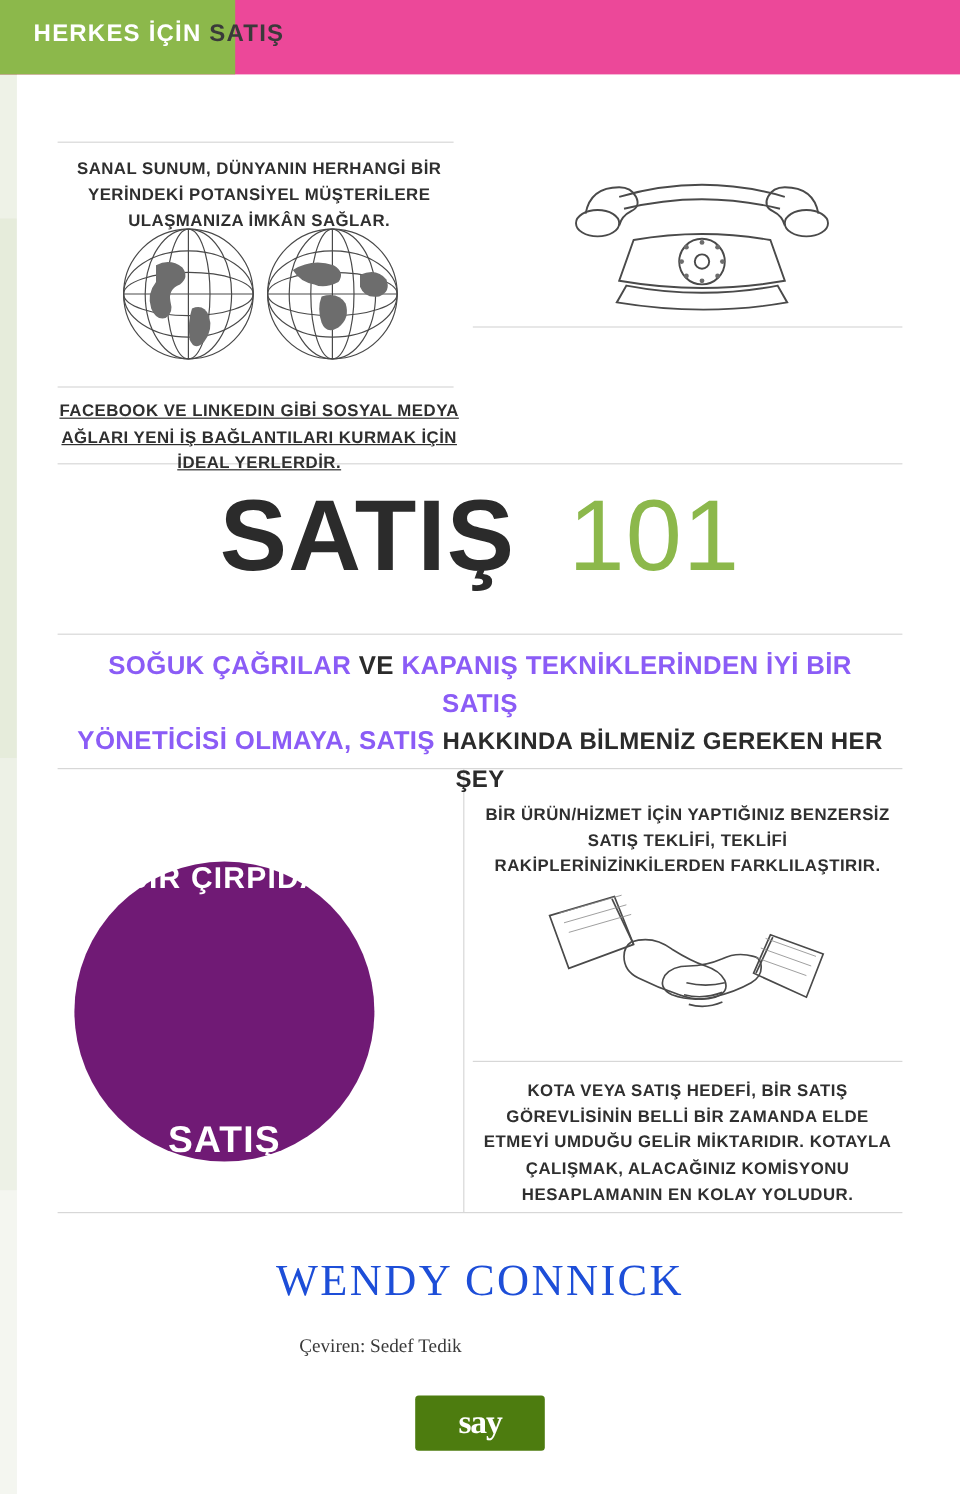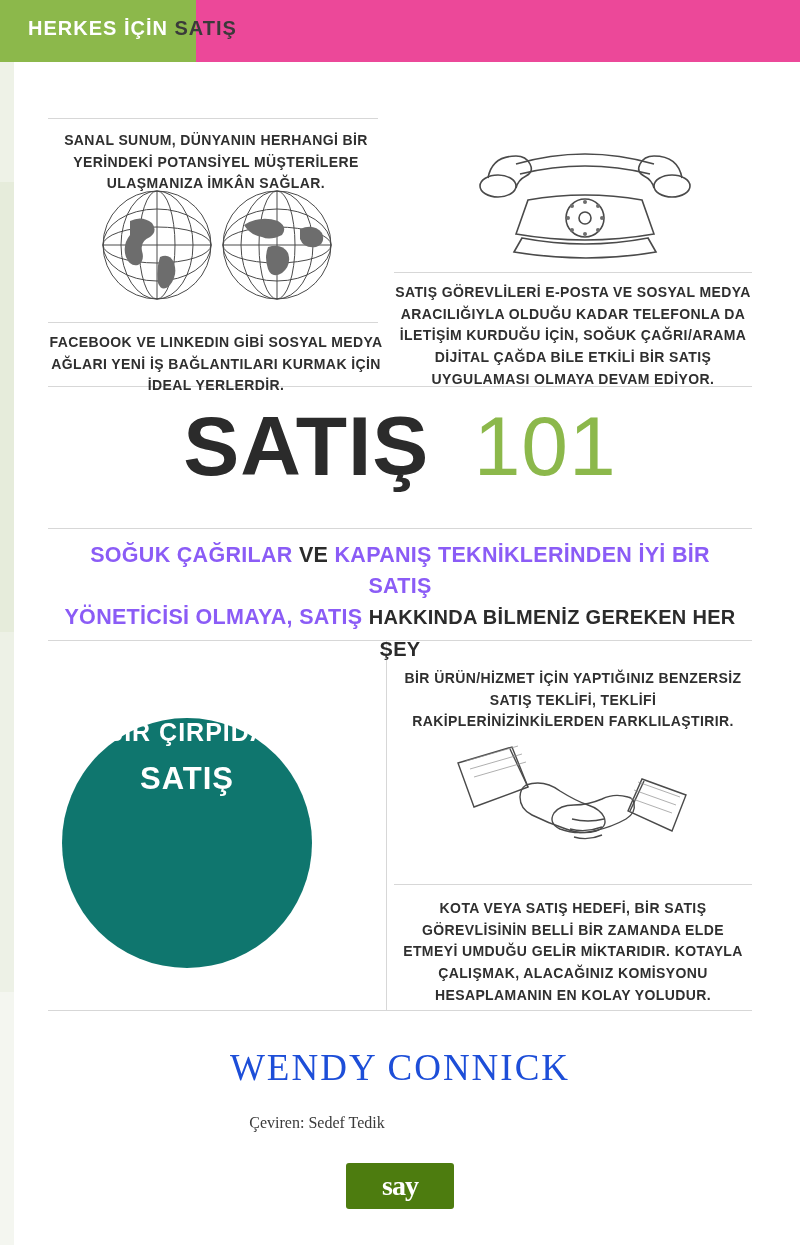--- a/index.html
+++ b/index.html
@@ -147,25 +147,25 @@
   }
 
   
   .circle {
     position: absolute;
     left: 62px;
     top: 718px;
     width: 250px;
     height: 250px;
     border-radius: 50%;
-    background: #0f766e;
+    background: #701a75;
     display: flex;
     flex-direction: column;
     align-items: center;
-    justify-content: flex-start;
+    justify-content: space-between;
   }
   .circle .l1 {
     color: #ffffff;
     font-size: 25px;
     font-weight: bold;
     letter-spacing: 1px;
   }
   .circle .l2 {
     color: #ffffff;
     font-size: 31px;
@@ -281,21 +281,21 @@
       <g fill="#6d6d6d">
         <path d="M58 36 q12 -6 22 2 q6 8 -2 14 q-10 4 -8 14 q3 10 -4 14 q-8 2 -12 -8 q-4 -12 4 -22 z"></path>
         <path d="M88 72 q10 -4 14 6 q4 12 -4 22 q-8 8 -12 -2 q-2 -14 2 -26 z"></path>
         <path d="M172 40 q16 -10 34 -4 q10 6 4 14 q-12 6 -20 2 q-12 -2 -18 -12 z"></path>
         <path d="M196 62 q14 -4 20 6 q4 12 -6 20 q-10 6 -14 -4 q-4 -12 0 -22 z"></path>
         <path d="M228 44 q14 -6 22 4 q4 10 -6 14 q-12 2 -16 -8 z"></path>
       </g>
     </svg>
   </div>
 
-  <div class="box cap" style="left:48px; top:332px; width:336px;">FACEBOOK VE LINKEDIN GİBİ SOSYAL MEDYA AĞLARI YENİ İŞ BAĞLANTILARI KURMAK İÇİN İDEAL YERLERDİR.</div>
+  <div class="box cap" style="left:48px; top:332px; width:336px;text-decoration:underline;">FACEBOOK VE LINKEDIN GİBİ SOSYAL MEDYA AĞLARI YENİ İŞ BAĞLANTILARI KURMAK İÇİN İDEAL YERLERDİR.</div>
 
   <div class="phone">
     <svg viewBox="0 0 230 130" width="230" height="130" aria-hidden="true">
       <g fill="none" stroke="#4a4a4a" stroke-width="1.6">
 
         <path d="M18 40 q4 -22 28 -22 q10 0 14 8 q4 8 -4 12 q-8 4 -10 12"></path>
         <path d="M212 40 q-4 -22 -28 -22 q-10 0 -14 8 q-4 8 4 12 q8 4 10 12"></path>
         <path d="M46 26 q69 -20 138 0"></path>
         <path d="M50 36 q65 -16 130 0"></path>
         <ellipse cx="28" cy="48" rx="18" ry="11"></ellipse>
@@ -312,21 +312,20 @@
         <circle cx="132" cy="80" r="2"></circle>
         <circle cx="128" cy="92" r="2"></circle>
         <circle cx="115" cy="96" r="2"></circle>
         <circle cx="102" cy="92" r="2"></circle>
         <circle cx="98" cy="80" r="2"></circle>
         <circle cx="102" cy="68" r="2"></circle>
       </g>
     </svg>
   </div>
 
-  <div class="box cap" style="left:394px; top:282px; width:358px;">SATIŞ GÖREVLİLERİ E-POSTA VE SOSYAL MEDYA ARACILIĞIYLA OLDUĞU KADAR TELEFONLA DA İLETİŞİM KURDUĞU İÇİN, SOĞUK ÇAĞRI/ARAMA DİJİTAL ÇAĞDA BİLE ETKİLİ BİR SATIŞ UYGULAMASI OLMAYA DEVAM EDİYOR.</div>
 
   <div class="title">
     <span>SATIŞ</span>
     <span class="num">101</span>
   </div>
 
   <div class="subtitle">
     <span class="g">SOĞUK ÇAĞRILAR</span>
     <span>VE</span>
     <span class="g">KAPANIŞ TEKNİKLERİNDEN İYİ BİR SATIŞ</span>

